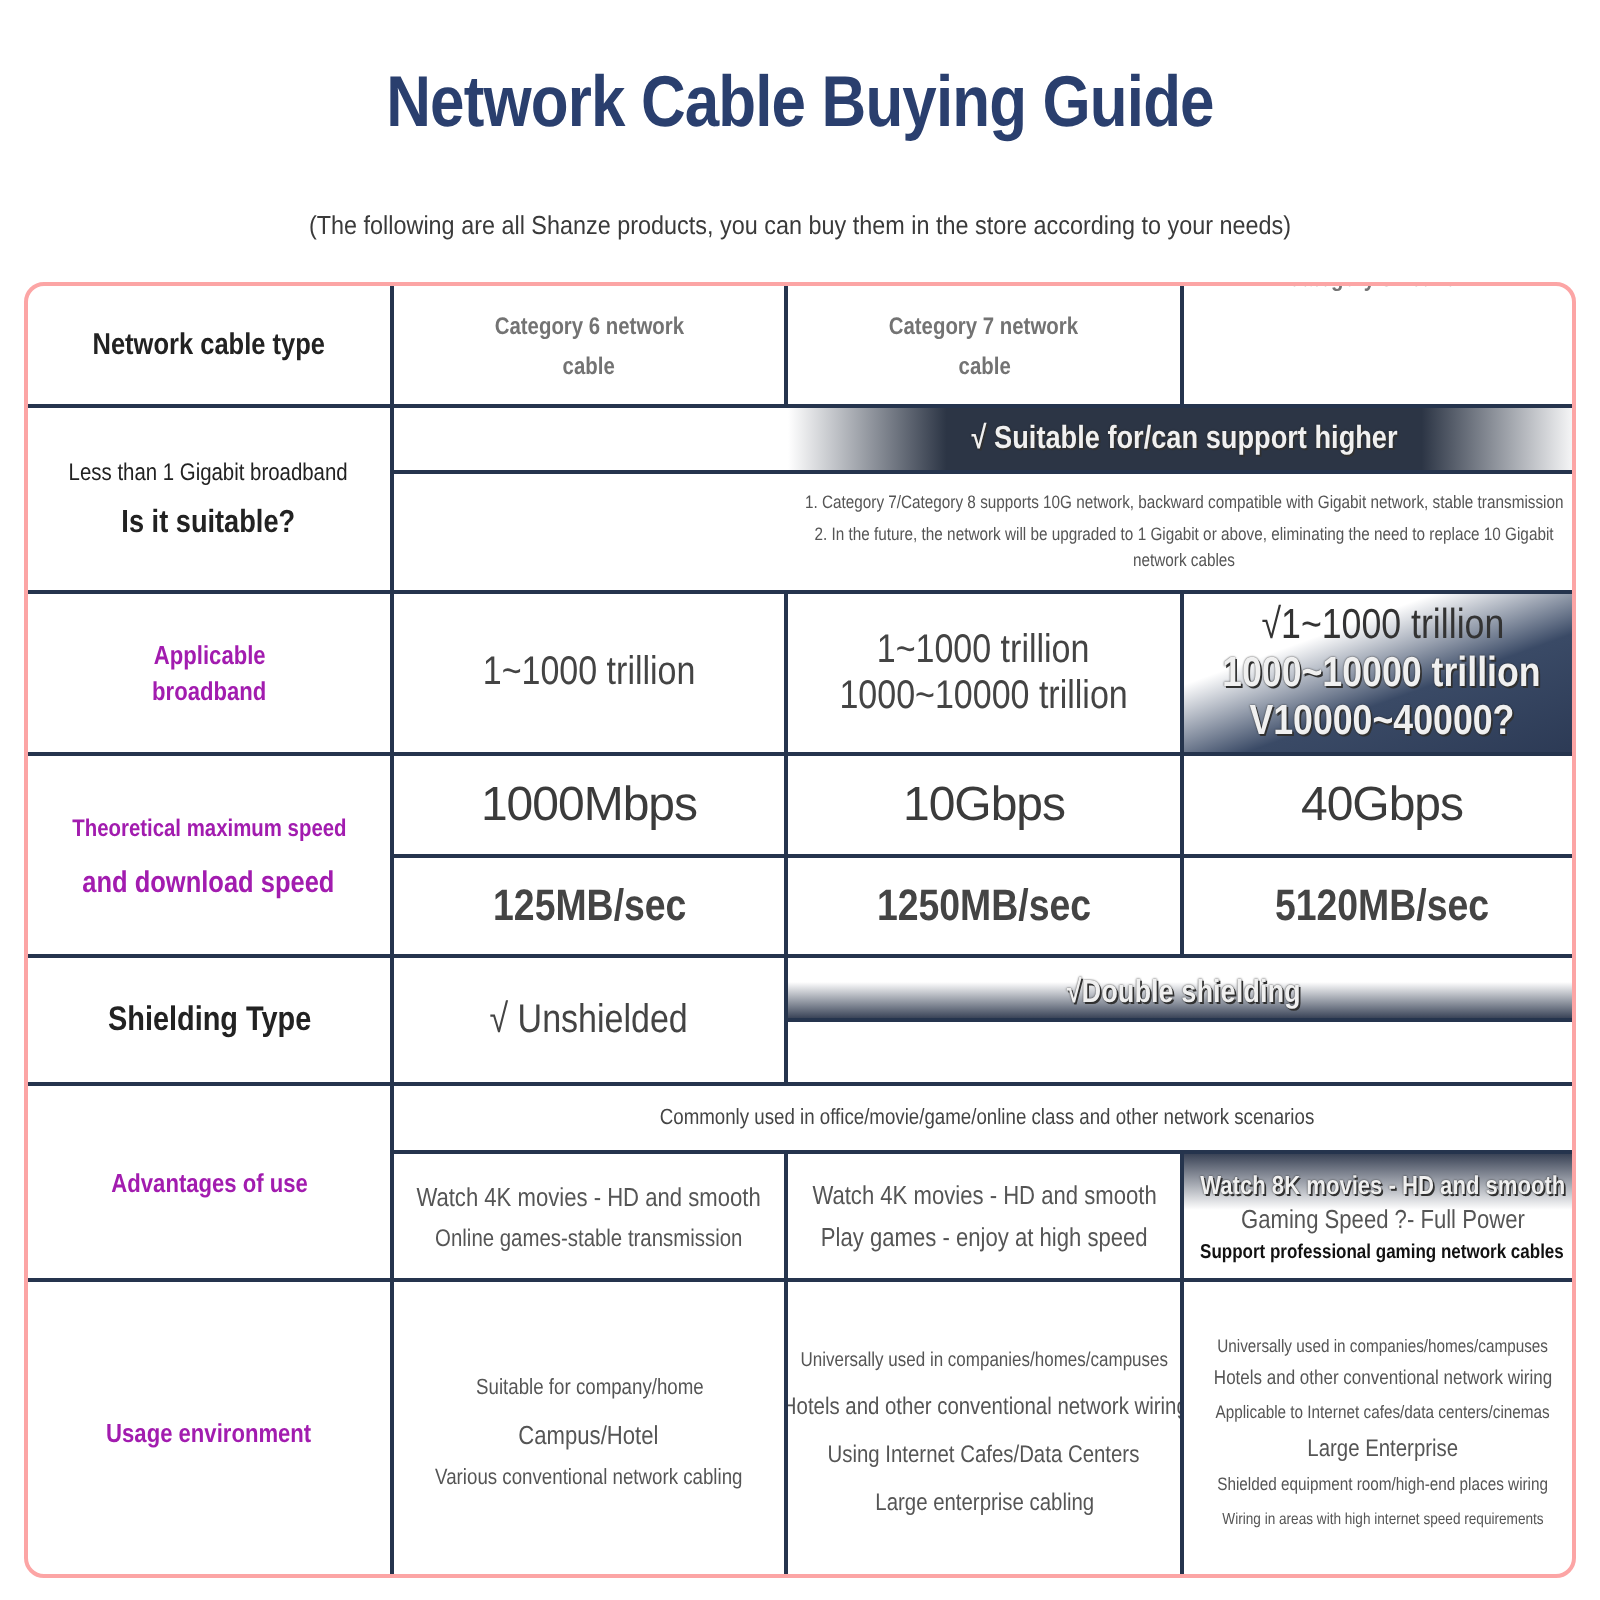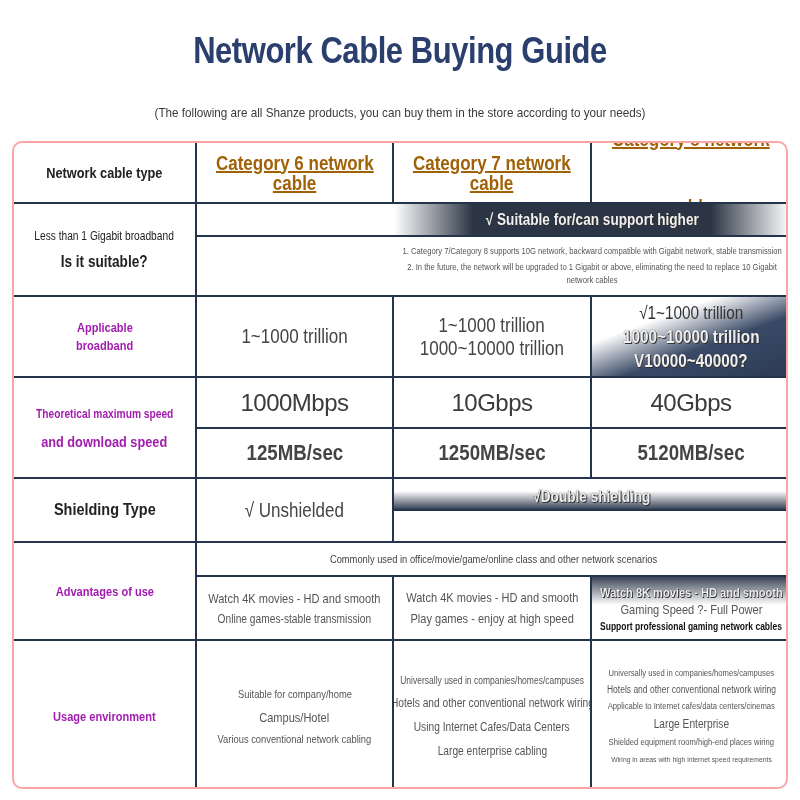--- a/index.html
+++ b/index.html
@@ -11,21 +11,21 @@
   .subtitle { position:absolute; top:105px; left:0; width:800px; text-align:center;
               font-size:13px; color:#3a3a3a; transform:scaleX(0.9); }
   .grid { position:absolute; left:12px; top:141px; width:776px; height:648px;
           border:2px solid #fca5a5; border-radius:10px; box-sizing:border-box; overflow:hidden; }
   .cell { position:absolute; box-sizing:border-box; display:flex; flex-direction:column;
           align-items:center; justify-content:center; text-align:center; overflow:hidden; }
   .hl { position:absolute; height:2px; background:#25344d; }
   .vl { position:absolute; width:2px; background:#25344d; }
   .narrow { transform:scaleX(0.85); white-space:nowrap; }
   .hdr { font-size:15px; font-weight:bold; color:#222; }
-  .colhdr { font-size:20px; font-weight:bold; color:#a16207; line-height:20px;text-decoration:underline; }
+  .colhdr { font-size:12px; font-weight:bold; color:#737373; line-height:20px; }
   .rowlbl { font-size:13px; font-weight:bold; color:#a21caf; }
   .big { font-size:22px; font-weight:bold; color:#444; }
   .med { font-size:20px; color:#444; }
   .thin { font-size:24px; color:#3b3b3b; font-weight:normal; letter-spacing:-0.5px; }
   .small { font-size:12px; color:#444; }
   .tiny { font-size:9px; color:#555; line-height:13px; }
   .dark-band { background:linear-gradient(90deg, rgba(255,255,255,0) 0%, #2c3545 20%, #2c3545 80%, rgba(255,255,255,0) 100%); }
   .outline-text { color:#f0f0f0; font-weight:bold; text-shadow:0 0 1px #222, 1px 1px 0 #333; }
 </style>
 </head>
@@ -88,21 +88,21 @@
     <span class="narrow">Applicable</span>
     <span class="narrow" style="margin-top:3px;">broadband</span>
   </div>
   <div class="cell med" style="left:183px; top:154px; width:195px; height:79px;">
     <span class="narrow">1~1000 trillion</span>
   </div>
   <div class="cell med" style="left:380px; top:154px; width:196px; height:79px;">
     <span class="narrow">1~1000 trillion</span>
     <span class="narrow">1000~10000 trillion</span>
   </div>
-  <div class="cell" style="left:578px; top:154px; width:198px; height:79px; background:linear-gradient(160deg,#ffffff 30%,#3a4a66 60%,#2c3a55 100%); font-size:18px; line-height:24px;">
+  <div class="cell" style="left:578px; top:154px; width:198px; height:79px; background:linear-gradient(160deg,#ffffff 30%,#3a4a66 60%,#2c3a55 100%); font-size:21px; line-height:24px;">
     <span class="narrow" style="color:#333;">√1~1000 trillion</span>
     <span class="narrow outline-text">1000~10000 trillion</span>
     <span class="narrow outline-text">V10000~40000?</span>
   </div>
 
   <div class="cell rowlbl" style="left:0; top:236px; width:181px; height:98px;">
     <span class="narrow" style="font-size:12px;">Theoretical maximum speed</span>
     <span class="narrow" style="font-size:15px; margin-top:12px;">and download speed</span>
   </div>
   <div class="cell thin" style="left:183px; top:236px; width:195px; height:48px;">

